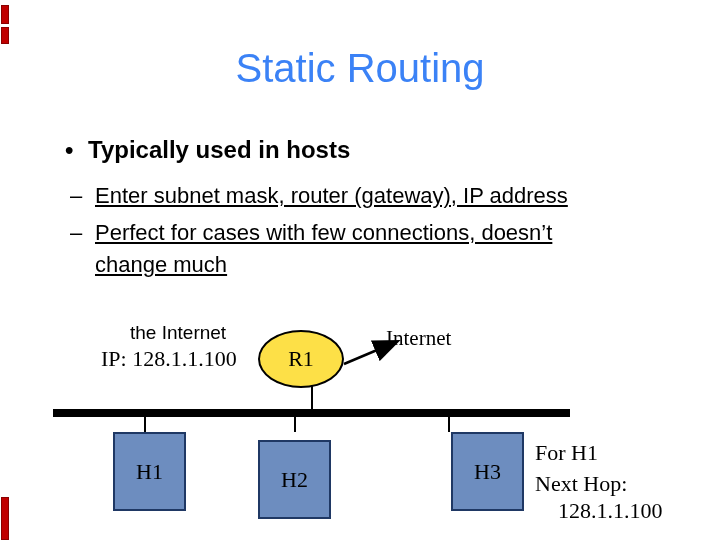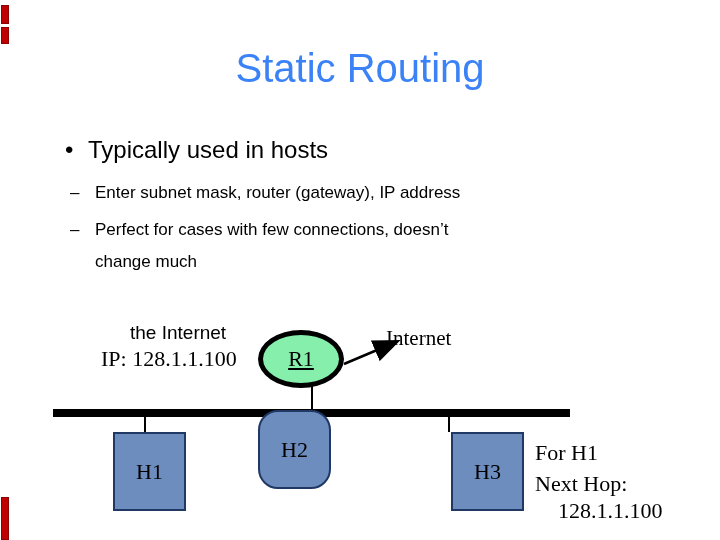--- a/index.html
+++ b/index.html
@@ -15,47 +15,46 @@
   .serif { font-family: "Liberation Serif", serif; }
   .abs { position: absolute; white-space: nowrap; }
 
   .title {
     left: 0; right: 0; top: 46px;
     text-align: center;
     font-size: 40px;
     color: #3b82f6;
   }
 
-  .l1 { left: 65px; top: 136px; font-size: 24px; }
+  .l1 { left: 65px; top: 136px; font-size: 24px; font-weight: bold; }
   .l1 .marker { display: inline-block; width: 23px; }
 
-  .l2 { font-size: 17px; }
+  .l2 { font-size: 22px; text-decoration: underline; }
   .l2 .marker { display: inline-block; width: 25px; }
   .l2-1 { left: 70px; top: 183px; }
   .l2-2 { left: 70px; top: 220px; }
   .l2-3 { left: 95px; top: 252px; }
 
   .l3 { font-size: 19px; }
   .l3 .marker { display: inline-block; width: 14px; }
   .l3-1 { left: 121px; top: 292px; }
   .l3-2 { left: 130px; top: 322px; }
 
   .ip-label { left: 101px; top: 346px; font-size: 22px; }
   .internet-label { left: 386px; top: 326px; font-size: 21px; }
 
   .router-ellipse {
     left: 258px; top: 330px;
     width: 86px; height: 58px;
-    background: #86efac;
-    border: 5px solid #000000;
+    background: #fde047;
+    border: 2px solid #000000;
     border-radius: 50%;
     box-sizing: border-box;
     display: flex; align-items: center; justify-content: center;
     font-size: 22px;
-    text-decoration: underline;
   }
 
   .bus {
     left: 53px; top: 409px;
     width: 517px; height: 8px;
     background: #000000;
   }
   .connector { width: 2px; background: #000000; position: absolute; }
   .conn-r1 { left: 311px; top: 386px; height: 23px; }
   .conn-h1 { left: 144px; top: 417px; height: 15px; }
@@ -65,21 +64,21 @@
   .host-box {
     width: 73px; height: 79px;
     background: #6d8dbf;
     border: 2px solid #1f3864;
     box-sizing: border-box;
     display: flex; align-items: center; justify-content: center;
     font-size: 22px;
     position: absolute;
   }
   .box-h1 { left: 113px; top: 432px; }
-  .box-h2 { left: 258px; top: 410px; border-radius: 20px; }
+  .box-h2 { left: 258px; top: 440px; }
   .box-h3 { left: 415px; top: 432px; margin-left: 36px; }
 
   .note { font-size: 22px; }
   .note-1 { left: 535px; top: 440px; }
   .note-2 { left: 535px; top: 471px; }
   .note-3 { left: 558px; top: 498px; }
 
   .arrow-svg { position: absolute; left: 338px; top: 333px; overflow: visible; }
 
   .edge-mark {

